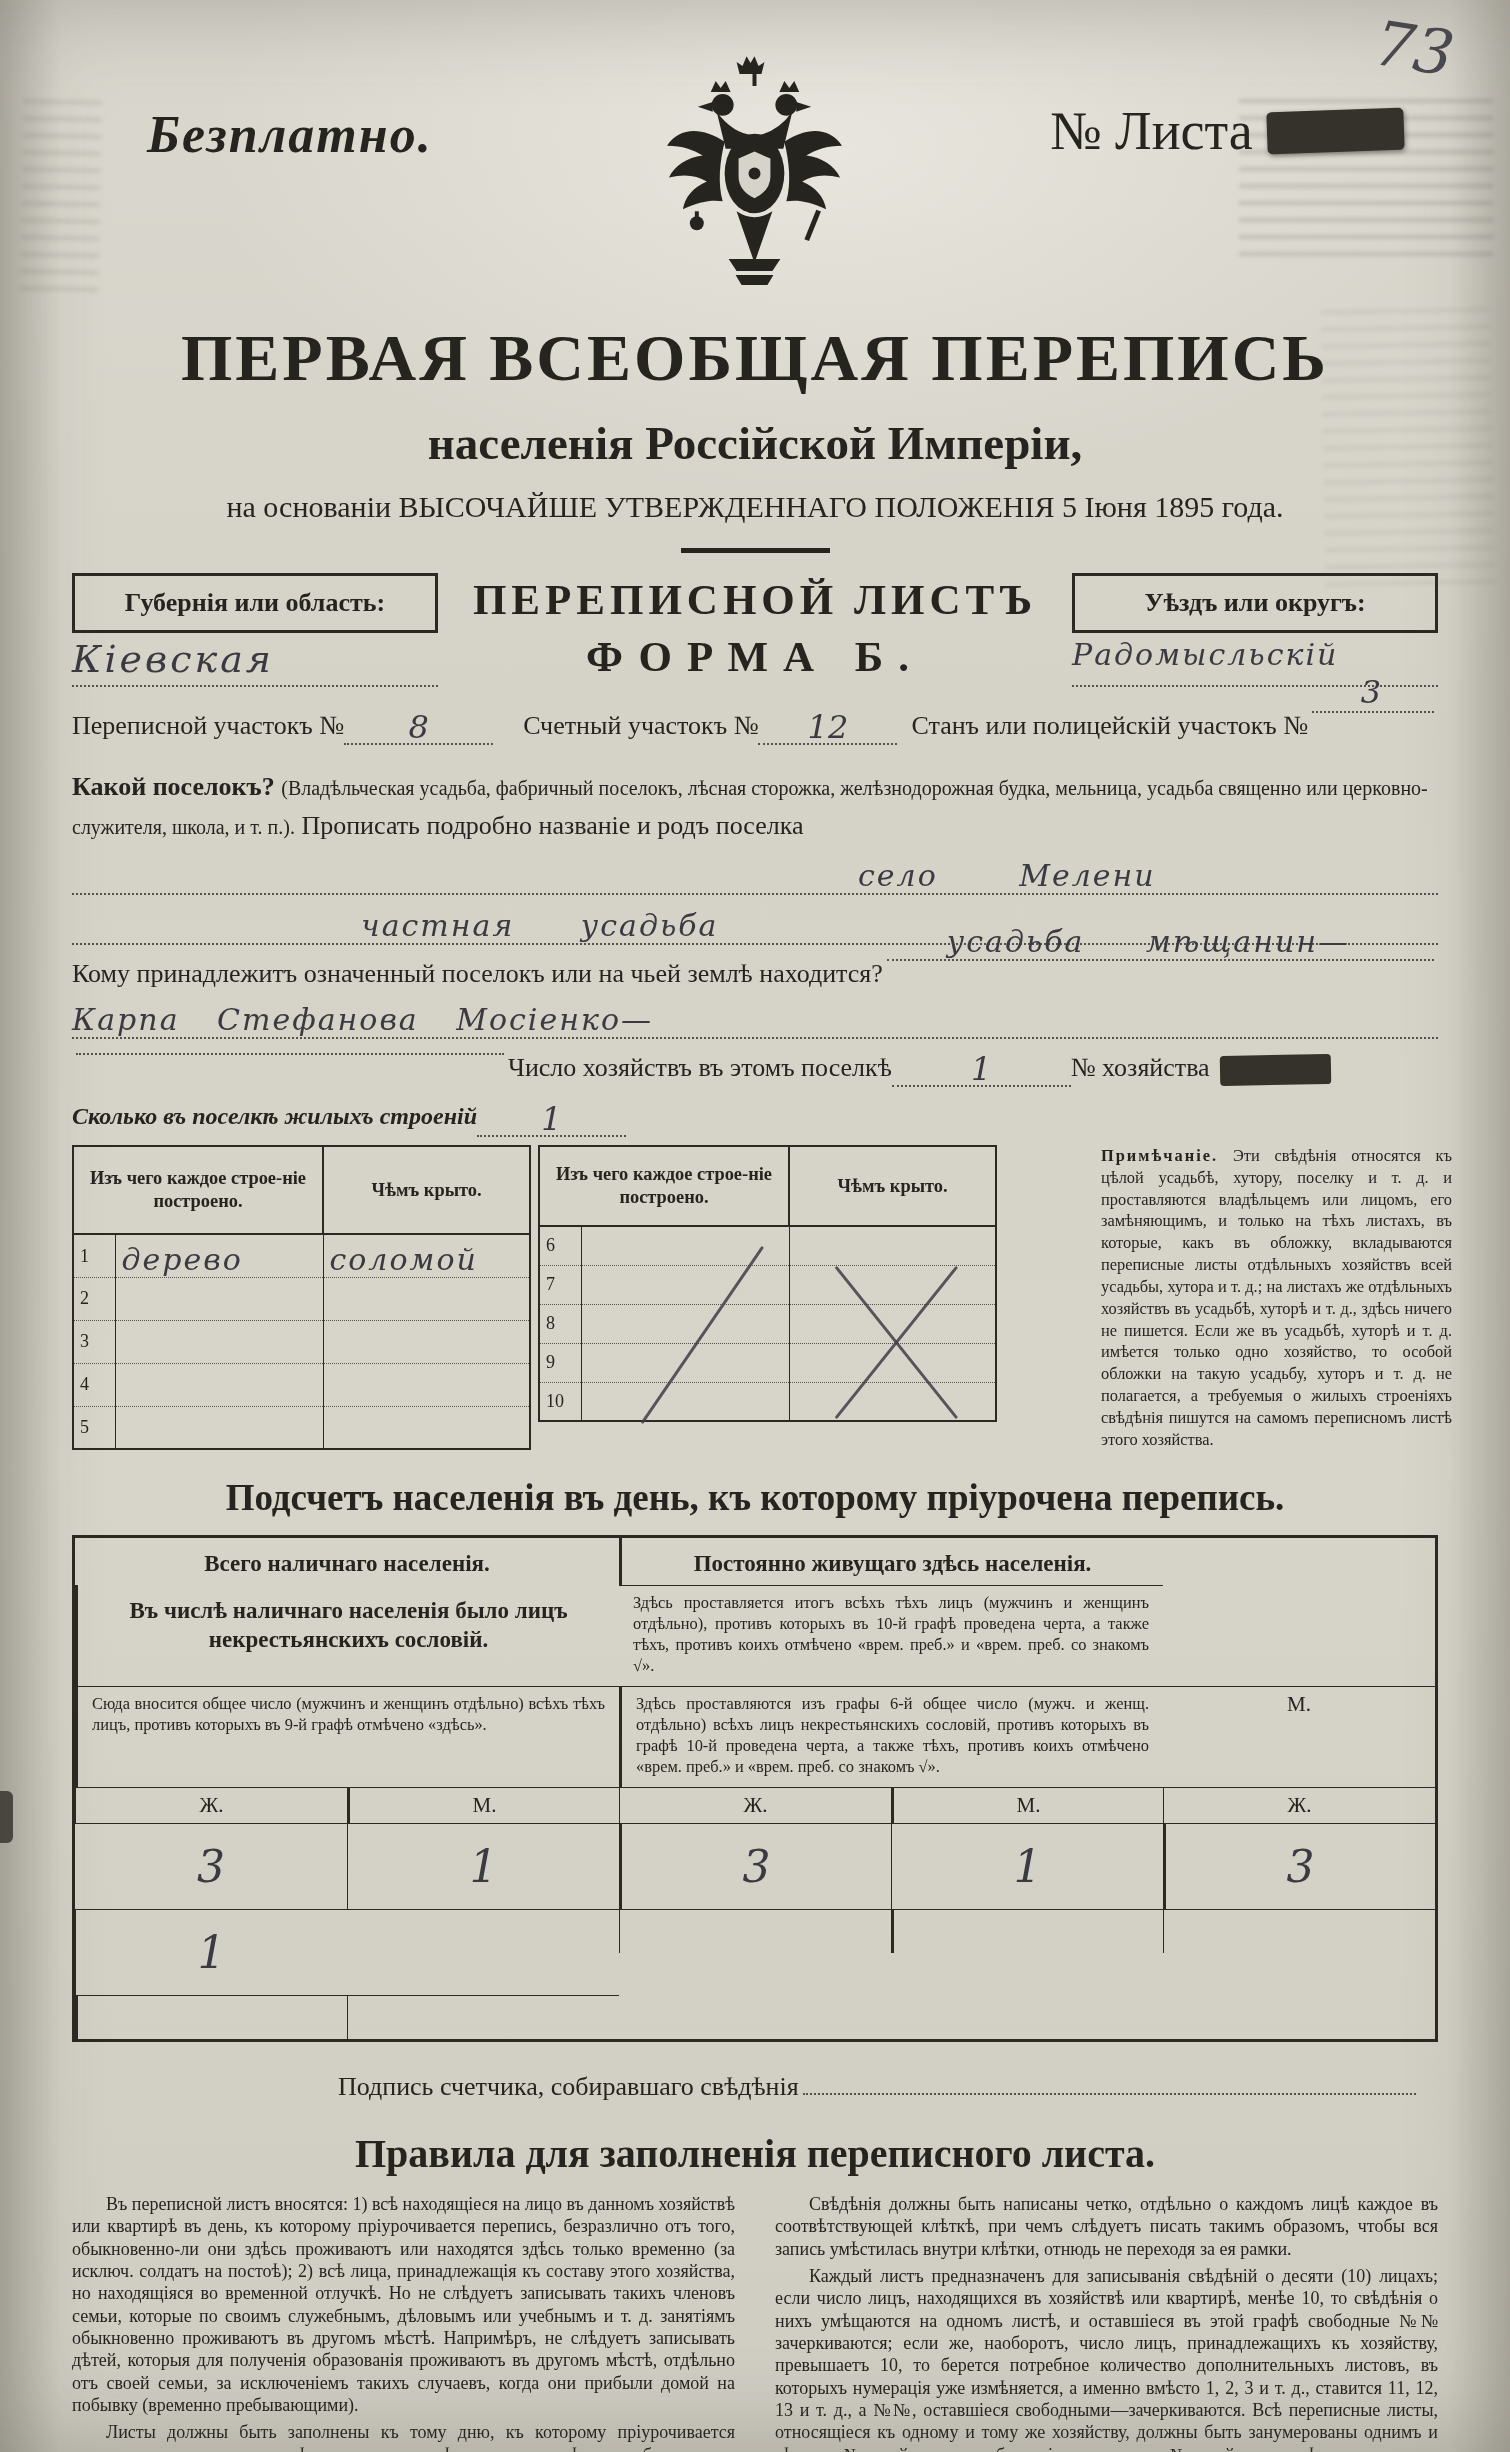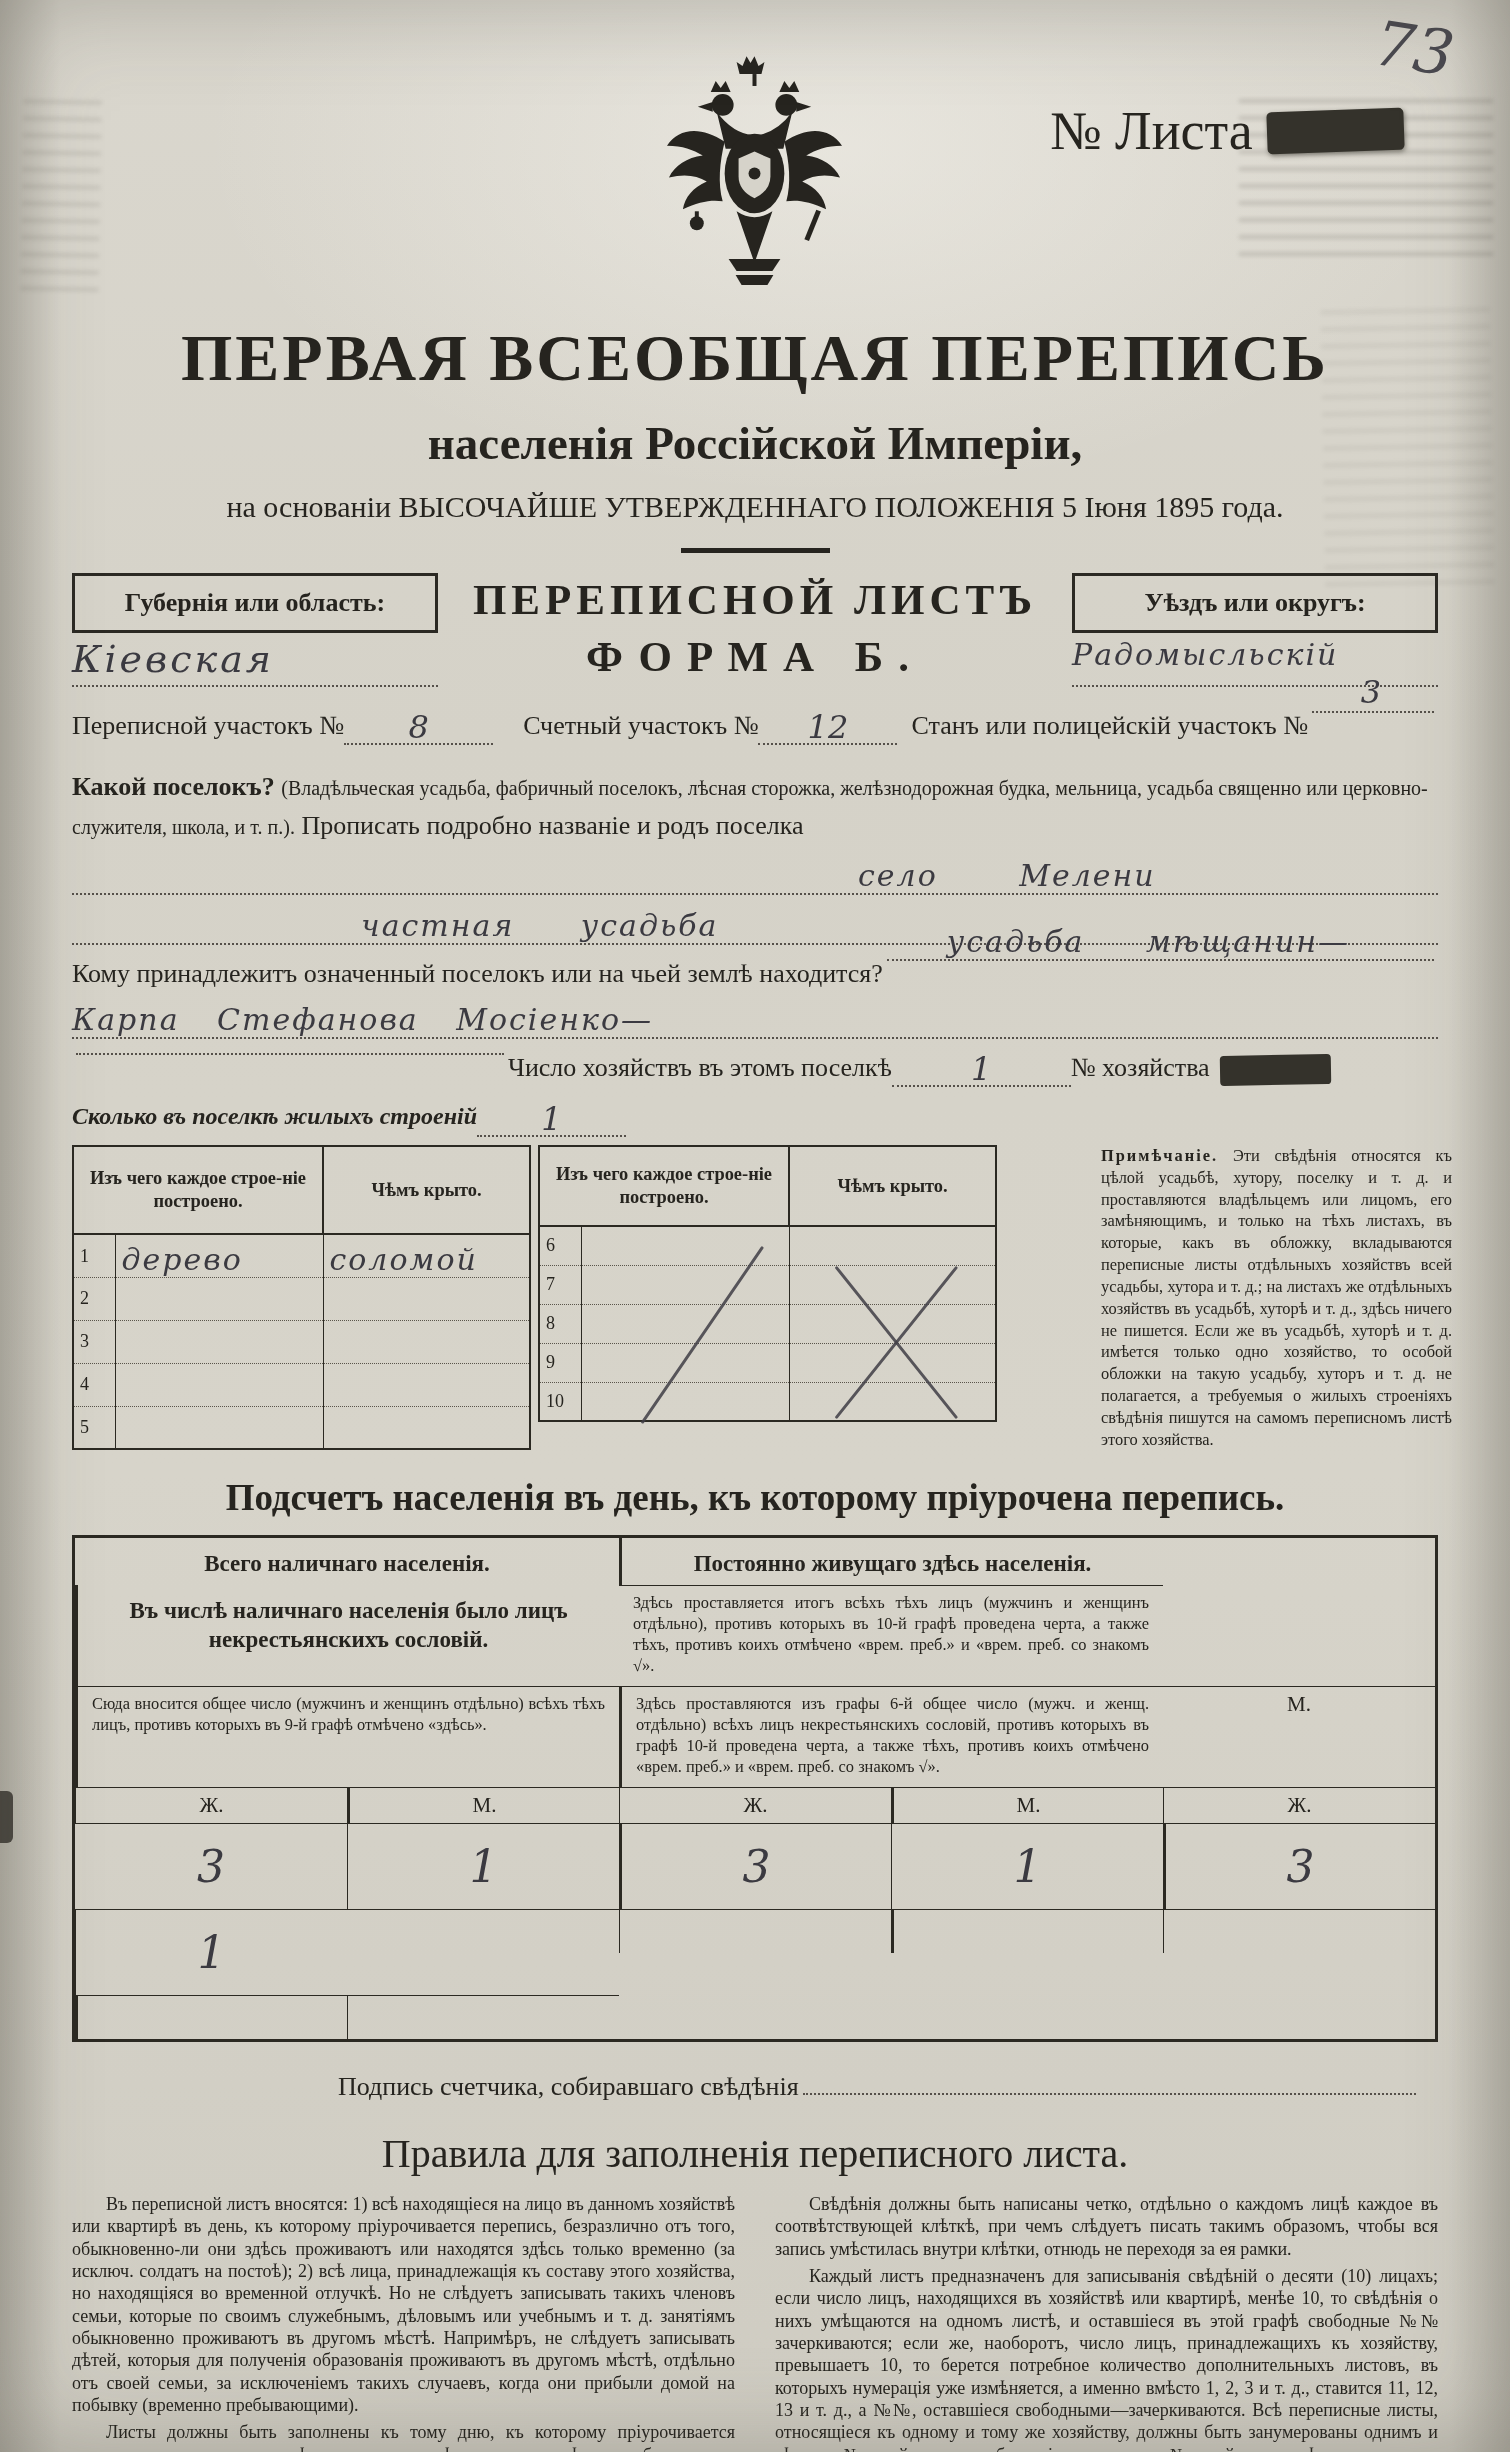--- a/index.html
+++ b/index.html
@@ -106,40 +106,41 @@
     font-weight:bold; font-size:23px; line-height:1.25; }
   .pdesc { grid-column:span 2; padding:6px 14px 10px; font-size:16.4px;
     line-height:1.28; text-align:justify; }
   .pmf { text-align:center; font-size:21px; padding:5px 0; }
   .pval { height:86px; display:flex; align-items:center; justify-content:center; }
   .pval .hw { font-size:44px; }
   .pempty { height:44px; }
 
   .signline { display:flex; align-items:baseline; margin:30px 90px 0 338px; font-size:26px; }
 
-  .rules-title { text-align:center; font-weight:normal; font-size:40px; margin-top:28px; }
+  .rules-title { text-align:center; font-weight:bold; font-size:40px; margin-top:28px; }
   .rules { display:flex; gap:40px; padding:16px 72px 0; font-size:18px; line-height:1.24; }
   .rules .col { flex:1; }
   .rules p { text-align:justify; text-indent:34px; margin-bottom:5px; }
   .contin { text-align:right; font-style:italic; font-weight:bold; margin-top:8px;
     font-size:19px; }
 </style>
 </head>
 <body>
 
 <div class="page">
 
   <div class="bleed bleed-left"></div>
   <div class="bleed bleed-topright"></div>
   <div class="bleed bleed-right"></div>
   <div class="edge-mark"></div>
 
   <div class="corner-number hw">73</div>
 
   <div class="masthead">
+    <div class="free-label">Безплатно.</div>
 
     <div class="eagle">
       <svg width="184" height="244" viewBox="0 0 185 245">
         <g fill="#26241f">
           <path d="M80 14 l4 -10 4 7 4 -7 4 10 6 -4 -3 12 h-22 l-3 -12 z"></path>
           <rect x="90" y="22" width="4" height="12"></rect>
           <path d="M48 40 l5 -11 5 7 5 -7 5 11 z"></path>
           <path d="M117 40 l5 -11 5 7 5 -7 5 11 z"></path>
           <circle cx="60" cy="53" r="11"></circle>
           <circle cx="124" cy="53" r="11"></circle>

